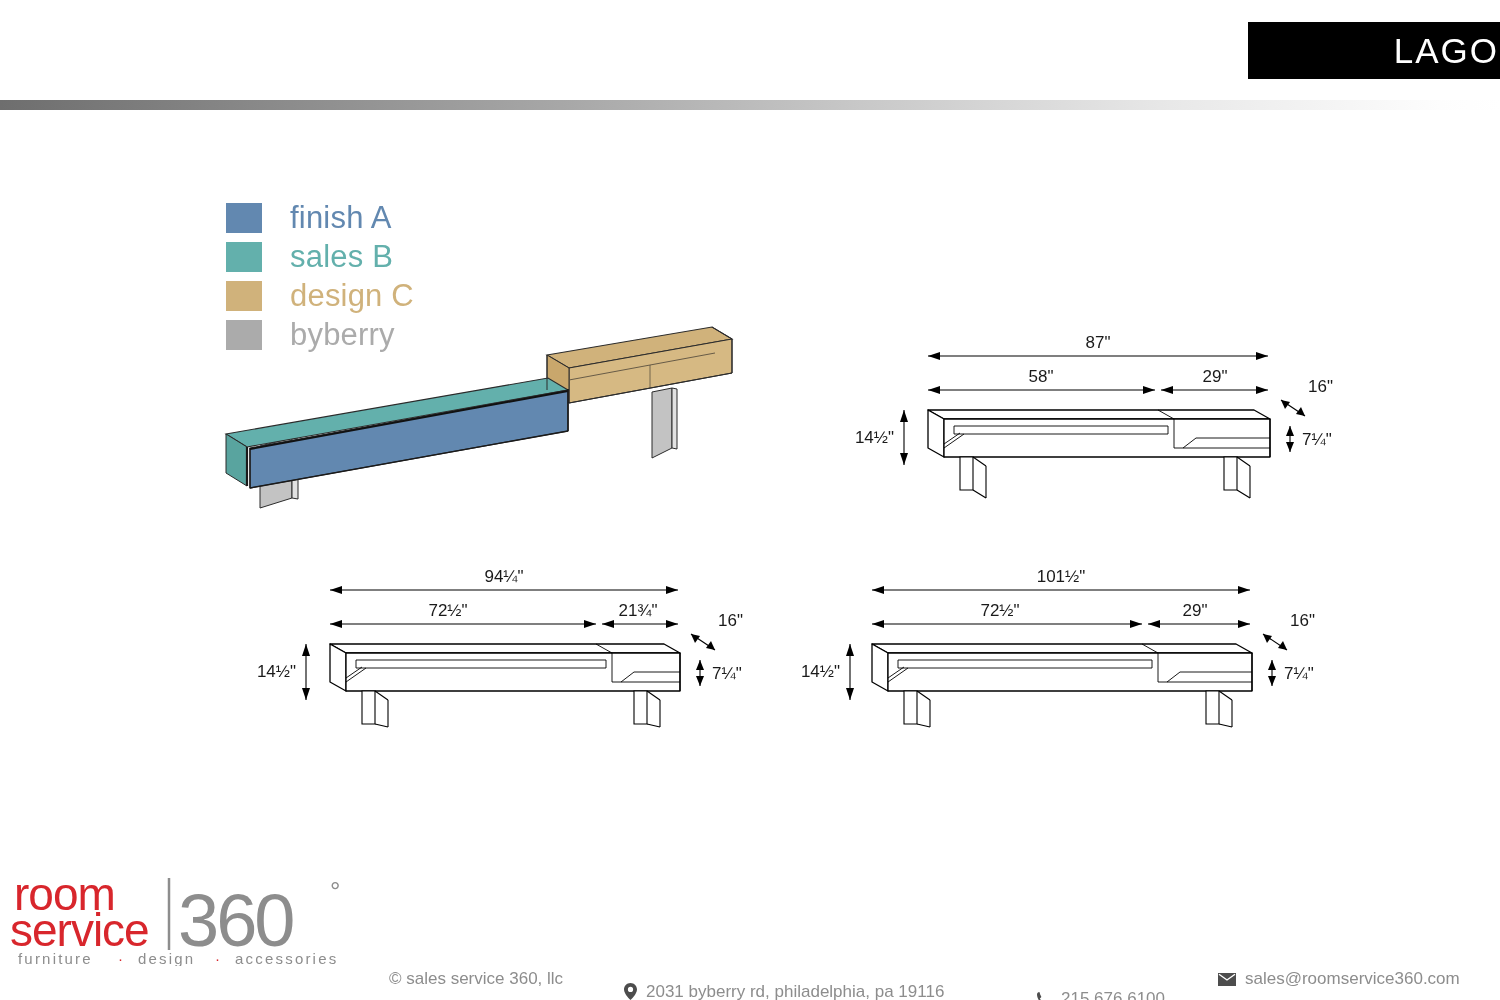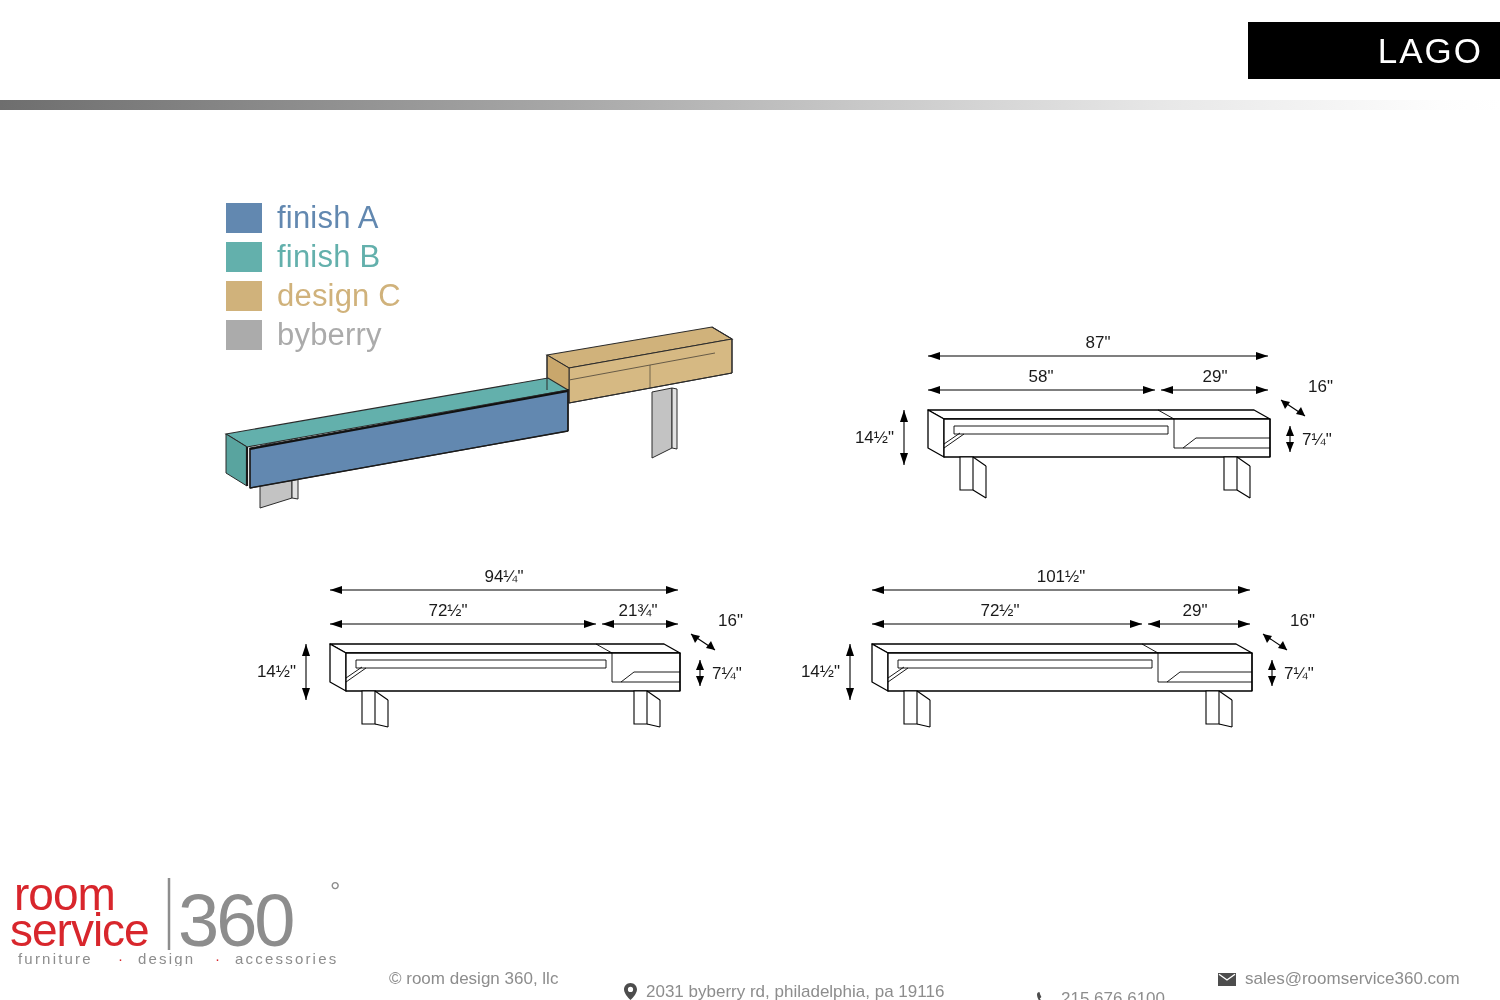--- a/index.html
+++ b/index.html
@@ -17,33 +17,33 @@
     font-size:30px;font-weight:bold;color:#000;letter-spacing:.1px;
     white-space:nowrap;
   }
   .lago-box{
     position:absolute;right:0;top:22px;
     width:252px;height:57px;background:#000000;
     display:flex;align-items:center;justify-content:flex-end;
   }
   .lago-text{
     color:#ffffff;font-size:35px;letter-spacing:2px;
-    padding-right:17px;line-height:1;font-weight:400;text-align:center;
+    padding-right:1px;line-height:1;font-weight:400;text-align:center;
   }
   .header-rule{
     position:absolute;left:0;top:100px;width:1500px;height:10px;
     background:linear-gradient(to right,#6e6e6e 0%,#8a8a8a 18%,#a8a8a8 38%,#c9c9c9 58%,#e8e8e8 78%,#fdfdfd 96%,#ffffff 100%);
   }
 
   
   .legend{position:absolute;left:226px;top:198px;}
   .legend-row{display:flex;align-items:center;height:39px;}
   .legend-swatch{width:36px;height:30px;flex:0 0 36px;}
   .legend-label{
-    font-size:31px;margin-left:15px;line-height:1;
+    font-size:31px;margin-left:28px;line-height:1;
     font-weight:400;letter-spacing:.2px;
   }
 
   
   .persp{position:absolute;left:200px;top:318px;width:560px;height:210px;}
   .dwg{position:absolute;}
   .dwg svg, .persp svg{display:block;overflow:visible;}
 
   
   .logo{position:absolute;left:8px;top:866px;width:360px;height:100px;}
@@ -70,21 +70,21 @@
 
   <div class="header-rule"></div>
 
   <div class="legend">
     <div class="legend-row">
       <span class="legend-swatch" style="background:#6288b0"></span>
       <span class="legend-label" style="color:#6288b0">finish A</span>
     </div>
     <div class="legend-row">
       <span class="legend-swatch" style="background:#63b0ac"></span>
-      <span class="legend-label" style="color:#63b0ac">finish B</span>
+      <span class="legend-label" style="color:#63b0ac">sales B</span>
     </div>
     <div class="legend-row">
       <span class="legend-swatch" style="background:#d0b27b"></span>
       <span class="legend-label" style="color:#d0b27b">design C</span>
     </div>
     <div class="legend-row">
       <span class="legend-swatch" style="background:#ababab"></span>
       <span class="legend-label" style="color:#ababab">byberry</span>
     </div>
   </div>
@@ -334,21 +334,21 @@
       <text x="110" y="98" font-size="15" fill="#d8262c" font-family="Liberation Sans, sans-serif">·</text>
       <text x="130" y="98" font-size="15" fill="#8d8d8d" letter-spacing="2.2" font-family="Liberation Sans, sans-serif">design</text>
       <text x="207" y="98" font-size="15" fill="#d8262c" font-family="Liberation Sans, sans-serif">·</text>
       <text x="227" y="98" font-size="15" fill="#8d8d8d" letter-spacing="2.2" font-family="Liberation Sans, sans-serif">accessories</text>
     </svg>
   </div>
 
   <div class="footer-bar">
 
     <div class="f-item f-copy">
-      <span>© room design 360, llc</span>
+      <span>© sales service 360, llc</span>
     </div>
 
     <div class="f-item f-addr">
       <span class="f-icon">
         <svg width="13" height="17" viewBox="0 0 13 17">
             <path d="M6.5 0C2.9 0 0 2.9 0 6.5 0 11.2 6.5 17 6.5 17S13 11.2 13 6.5C13 2.9 10.1 0 6.5 0zm0 9a2.6 2.6 0 1 1 0-5.2 2.6 2.6 0 0 1 0 5.2z" fill="#4d4d4d"></path>
           </svg>
       </span>
       <span>2031 byberry rd, philadelphia, pa  19116</span>
     </div>

